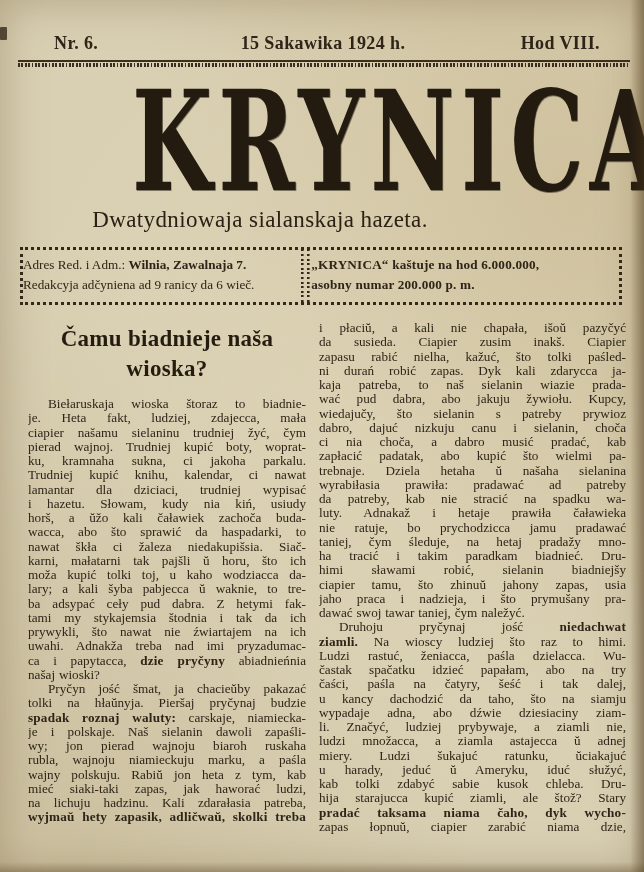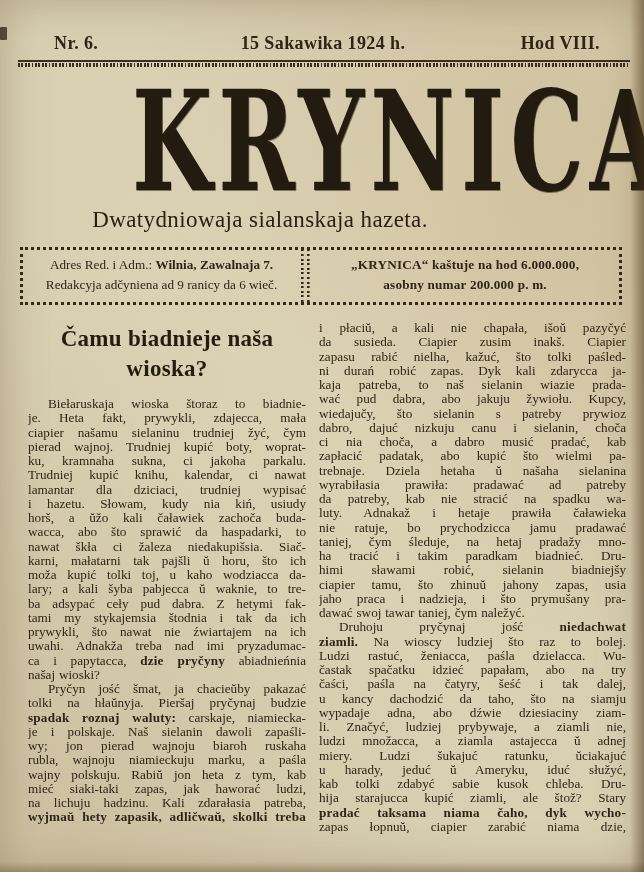--- a/index.html
+++ b/index.html
@@ -35,21 +35,21 @@
   .mast{position:absolute;top:70px;left:0;width:540px;text-align:center;}
   .mast .t{display:inline-block;font-family:"DejaVu Serif",serif;font-weight:bold;
     font-size:138px;line-height:1.04;letter-spacing:9px;color:#241b10;
     transform:scaleX(.67);transform-origin:50% 50%;
     text-shadow:1px 1px 0 rgba(36,27,16,.5);}
   .sub{position:absolute;top:207px;left:0;width:520px;text-align:center;
     font-size:23px;letter-spacing:.4px;color:#2a2114;}
 
   .ibox{position:absolute;top:247px;left:20px;width:602px;height:58px;
     box-sizing:border-box;border:3.6px dotted #332918;display:flex;}
-  .ibox .cell{padding-top:5px;text-align:center;font-size:13.2px;line-height:20px;}
+  .ibox .cell{padding-top:5px;font-size:13.2px;line-height:20px;}
   .ibox .cl{width:46.5%;}
   .ibox .cr{flex:1;}
   .ibox .div{width:11px;
     background-image:
       repeating-linear-gradient(0deg,#332918 0 2px,transparent 2px 4.6px),
       repeating-linear-gradient(0deg,#332918 0 2px,transparent 2px 4.6px);
     background-size:2.6px 100%,2.6px 100%;
     background-position:1.2px 0,7px 0;background-repeat:no-repeat;}
   .ibox b{font-weight:bold;}
   .sb{font-weight:bold;letter-spacing:.2px;}
@@ -99,21 +99,21 @@
       <div class="sb">„KRYNICA“ kaštuje na hod 6.000.000,</div>
       <div class="sb">asobny numar 200.000 p. m.</div>
     </div>
   </div>
 
   <div class="art">
     <div class="colL">
       <h1 class="hl">Čamu biadnieje naša wioska?</h1>
       <div>
           <div class="tl in"><span>Biełaruskaja wioska štoraz to biadnie-</span></div>
-          <div class="tl"><span>je. Heta fakt, prywykli, zdajecca, mała</span></div>
+          <div class="tl"><span>je. Heta fakt, ludziej, zdajecca, mała</span></div>
           <div class="tl"><span>ciapier našamu sielaninu trudniej žyć, čym</span></div>
           <div class="tl"><span>pierad wajnoj. Trudniej kupić boty, woprat-</span></div>
           <div class="tl"><span>ku, kramnaha sukna, ci jakoha parkalu.</span></div>
           <div class="tl"><span>Trudniej kupić knihu, kalendar, ci nawat</span></div>
           <div class="tl"><span>lamantar dla dziciaci, trudniej wypisać</span></div>
           <div class="tl"><span>i hazetu. Słowam, kudy nia kiń, usiudy</span></div>
           <div class="tl"><span>horš, a ŭžo kali čaławiek zachoča buda-</span></div>
           <div class="tl"><span>wacca, abo što sprawić da haspadarki, to</span></div>
           <div class="tl"><span>nawat škła ci žaleza niedakupišsia. Siač-</span></div>
           <div class="tl"><span>karni, małatarni tak pajšli ŭ horu, što ich</span></div>
@@ -154,21 +154,21 @@
           <div class="tl"><span>da patreby, kab nie stracić na spadku wa-</span></div>
           <div class="tl"><span>luty. Adnakaž i hetaje prawiła čaławieka</span></div>
           <div class="tl"><span>nie ratuje, bo prychodzicca jamu pradawać</span></div>
           <div class="tl"><span>taniej, čym śleduje, na hetaj pradažy mno-</span></div>
           <div class="tl"><span>ha tracić i takim paradkam biadnieć. Dru-</span></div>
           <div class="tl"><span>himi sławami robić, sielanin biadniejšy</span></div>
           <div class="tl"><span>ciapier tamu, što zhinuŭ jahony zapas, usia</span></div>
           <div class="tl"><span>jaho praca i nadzieja, i što prymušany pra-</span></div>
           <div class="tl pe"><span>dawać swoj tawar taniej, čym naležyć.</span></div>
           <div class="tl in"><span>Druhoju pryčynaj jość </span><b>niedachwat</b></div>
-          <div class="tl"><b>ziamli.</b><span> Na wioscy ludziej što raz to bolej.</span></div>
+          <div class="tl"><b>ziamli.</b><span> Na wioscy ludziej što raz to himi.</span></div>
           <div class="tl"><span>Ludzi rastuć, ženiacca, paśla dzielacca. Wu-</span></div>
           <div class="tl"><span>častak spačatku idzieć papałam, abo na try</span></div>
           <div class="tl"><span>čaści, paśla na čatyry, šeść i tak dalej,</span></div>
           <div class="tl"><span>u kancy dachodzić da taho, što na siamju</span></div>
           <div class="tl"><span>wypadaje adna, abo dźwie dziesiaciny ziam-</span></div>
           <div class="tl"><span>li. Značyć, ludziej prybywaje, a ziamli nie,</span></div>
           <div class="tl"><span>ludzi množacca, a ziamla astajecca ŭ adnej</span></div>
           <div class="tl"><span>miery. Ludzi šukajuć ratunku, ŭciakajuć</span></div>
           <div class="tl"><span>u harady, jeduć ŭ Ameryku, iduć słužyć,</span></div>
           <div class="tl"><span>kab tolki zdabyć sabie kusok chleba. Dru-</span></div>

